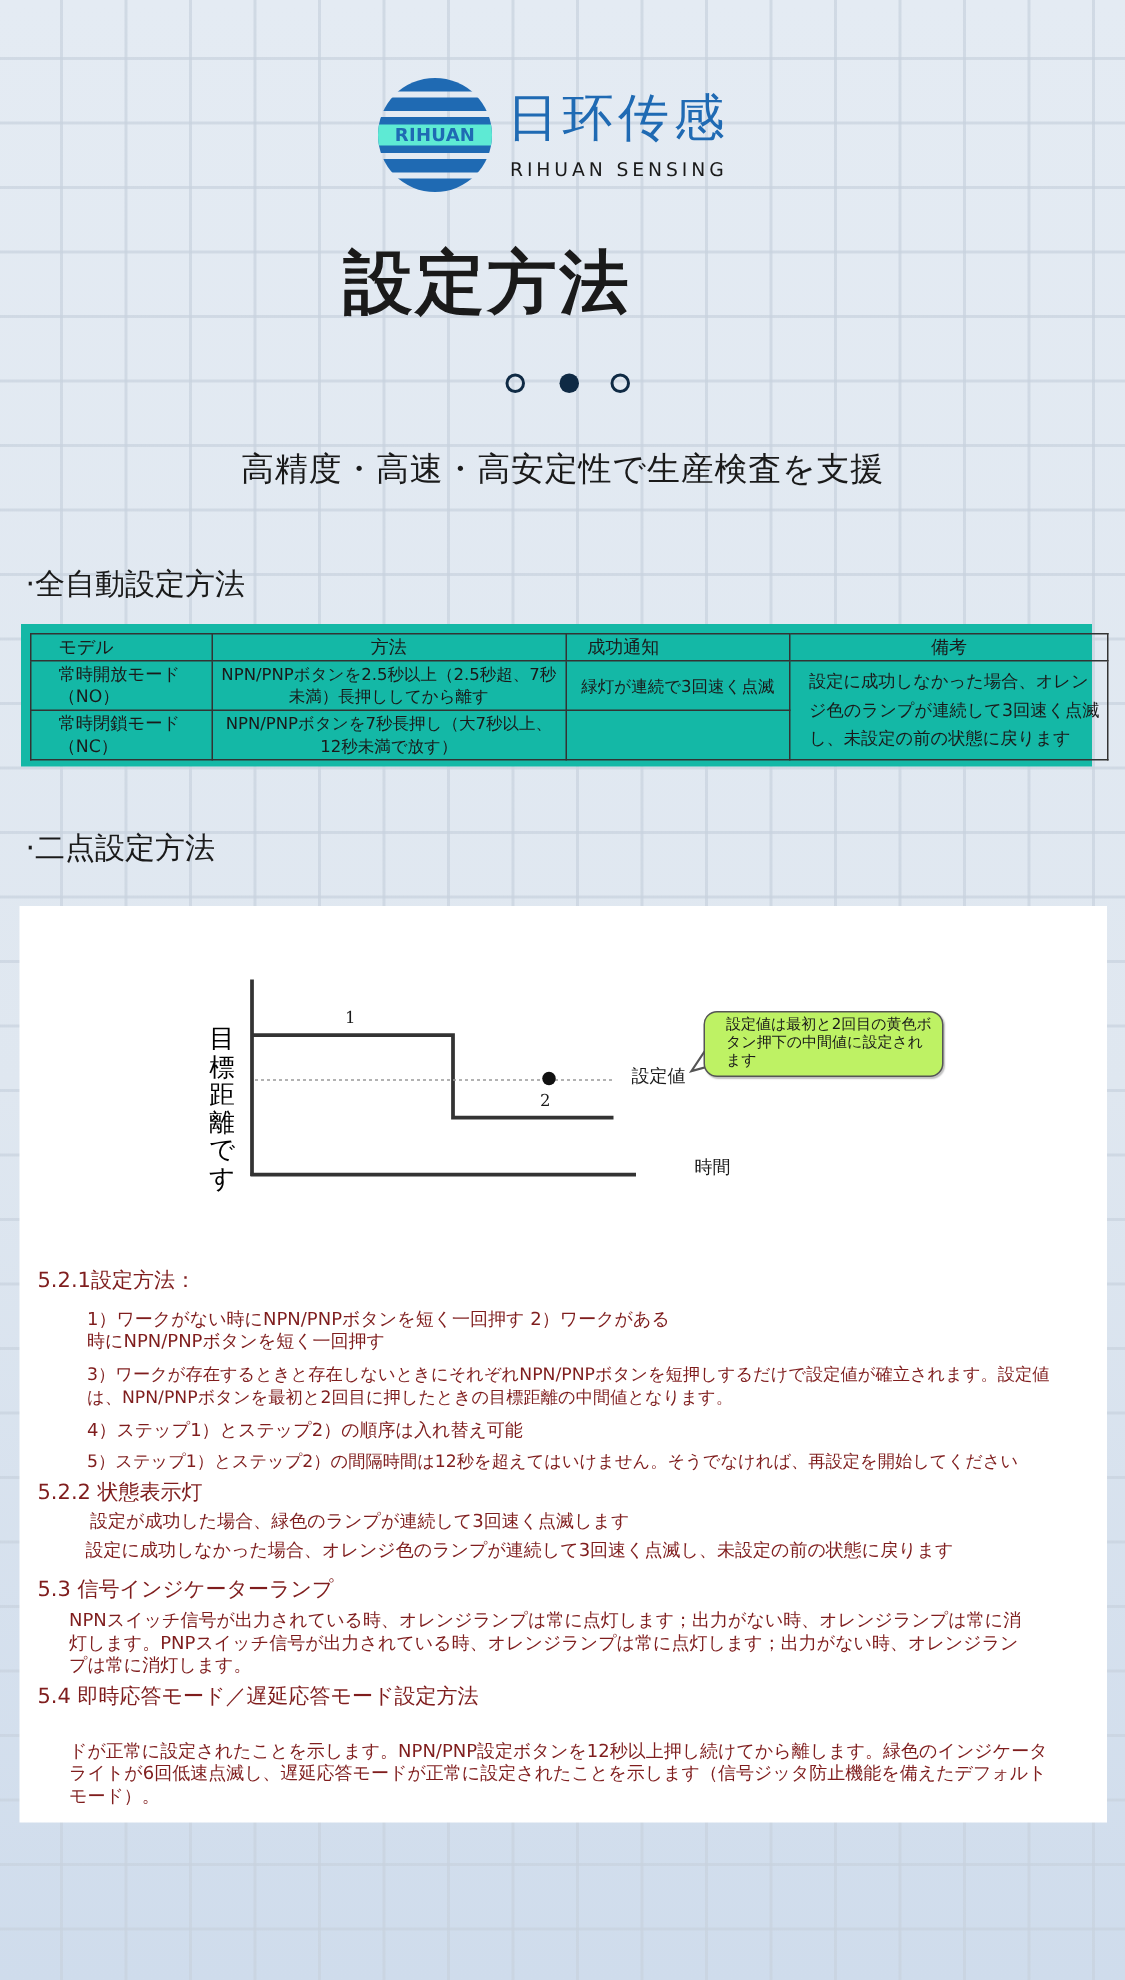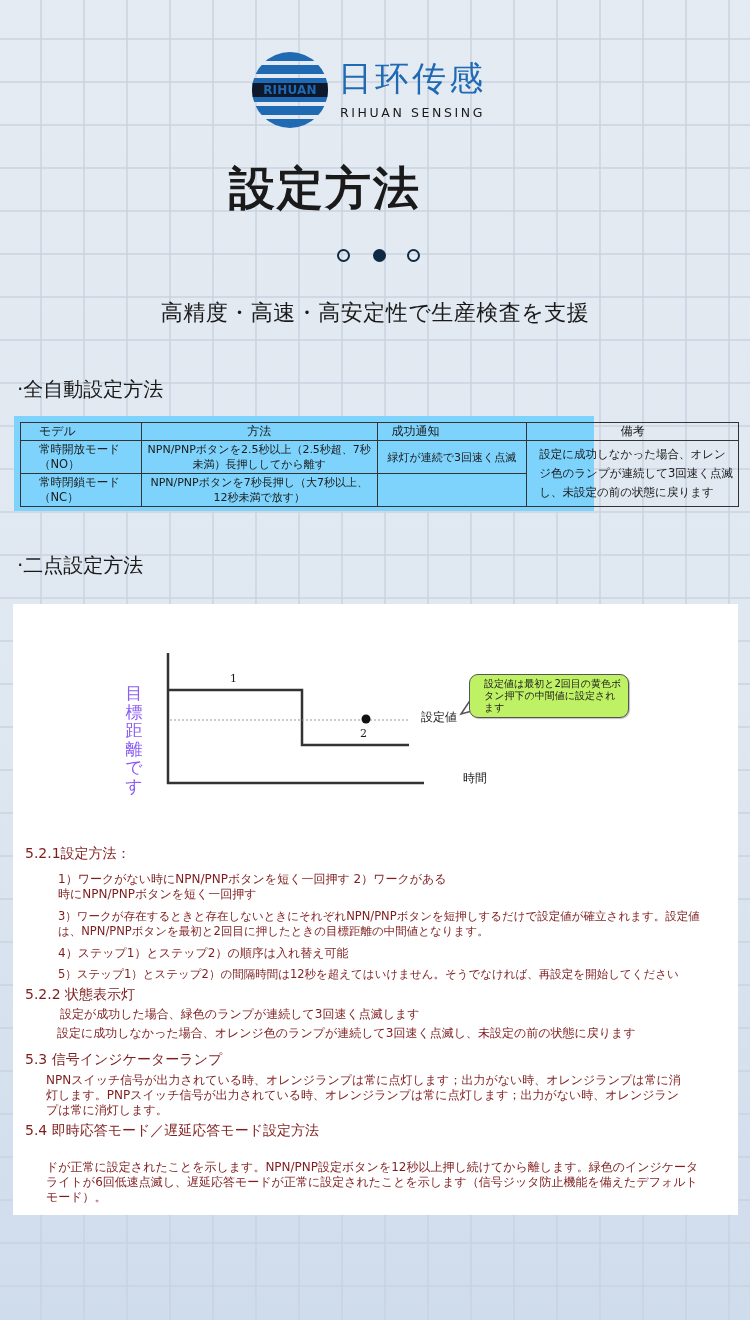--- a/index.html
+++ b/index.html
@@ -18,55 +18,55 @@
   }
   .abs { position: absolute; }
 
   
   #logo { left: 252px; top: 52px; width: 240px; height: 82px; }
   .logo-disc { position: absolute; left: 0; top: 0; width: 76px; height: 76px; border-radius: 50%; overflow: hidden; }
   .logo-disc .band { position: absolute; left: 0; width: 100%; background: #1f6ab3; }
   .logo-disc .label {
     position: absolute; left: -2px; top: 31px; width: 80px; text-align: center;
     font-family: "DejaVu Sans", sans-serif; font-weight: bold; font-size: 12px;
-    color: #1f6ab3; letter-spacing: 0.2px; background: #0f172a;
+    color: #1f6ab3; letter-spacing: 0.2px; background: #5eead4;
   }
   .logo-cn { position: absolute; left: 86px; top: 4px; font-size: 34px; color: #1f6ab3; letter-spacing: 3px; font-family: "DejaVu Sans", sans-serif; }
   .logo-en { position: absolute; left: 88px; top: 53px; font-size: 12.5px; color: #1a1a1a; letter-spacing: 2.6px; font-family: "DejaVu Sans", sans-serif; }
 
   #page-title { left: 0; top: 158px; width: 650px; text-align: center; font-size: 46px; font-weight: bold; color: #1a1a1a; letter-spacing: 2px; }
 
   #dots { left: 336px; top: 249px; width: 90px; height: 14px; }
   .dot { position: absolute; top: 0; width: 13px; height: 13px; border-radius: 50%; }
   .dot.hollow { border: 2.5px solid #0f2a44; background: transparent; }
   .dot.filled { background: #0f2a44; }
 
   #subtitle { left: 0; top: 298px; width: 750px; text-align: center; font-size: 22px; color: #1a1a1a; letter-spacing: 0.5px; }
 
   .section-heading { font-size: 20px; color: #1a1a1a; }
   #heading-auto { left: 17px; top: 376px; }
   #heading-two { left: 17px; top: 552px; }
 
   
-  #table-panel { left: 14px; top: 416px; width: 580px; height: 95px; background: #7dd3fc; }
+  #table-panel { left: 14px; top: 416px; width: 714px; height: 95px; background: #14b8a6; }
   #settings-table { position: absolute; left: 6px; top: 6px; width: 719px; border-collapse: collapse; font-size: 11.5px; color: #1a1a1a; }
   #settings-table th, #settings-table td { border: 1px solid #333; font-weight: normal; padding: 0 4px; line-height: 15px; }
   #settings-table th { height: 18px; font-size: 12px; }
   #settings-table td { height: 33px; }
   #settings-table th.c-model { text-align: left; padding-left: 18px; }
   #settings-table td.c-model { text-align: left; padding-left: 18px; }
   #settings-table td.c-method { text-align: center; font-size: 11px; }
   #settings-table td.c-notice { text-align: center; font-size: 11px; }
   #settings-table th.c-notice { text-align: left; padding-left: 14px; }
   #settings-table td.c-remark { text-align: left; padding-left: 12px; font-size: 11.5px; line-height: 19px; }
 
   
   #doc-panel { left: 13px; top: 604px; width: 725px; height: 611px; background: #ffffff; }
   #diagram { position: absolute; left: 0; top: 0; width: 725px; height: 230px; }
-  .y-label { position: absolute; left: 110px; top: 80px; width: 22px; font-size: 17px; line-height: 18.5px; text-align: center; color: #8b5cf6; }
+  .y-label { position: absolute; left: 124px; top: 80px; width: 22px; font-size: 17px; line-height: 18.5px; text-align: center; color: #000000; }
   .diagram-label { position: absolute; font-size: 12px; color: #1a1a1a; }
   .callout {
     position: absolute; left: 456px; top: 70px; width: 160px; height: 44px;
     border: 1.5px solid #555; border-radius: 9px; background: #bef264;
     font-size: 10px; line-height: 12px; padding: 3px 4px 0 14px; color: #1a1a1a;
     box-shadow: 1px 1px 1px rgba(0,0,0,0.25);
   }
 
   .doc-text { position: absolute; color: #7f1d1d; }
   .doc-h { font-size: 14px; }

